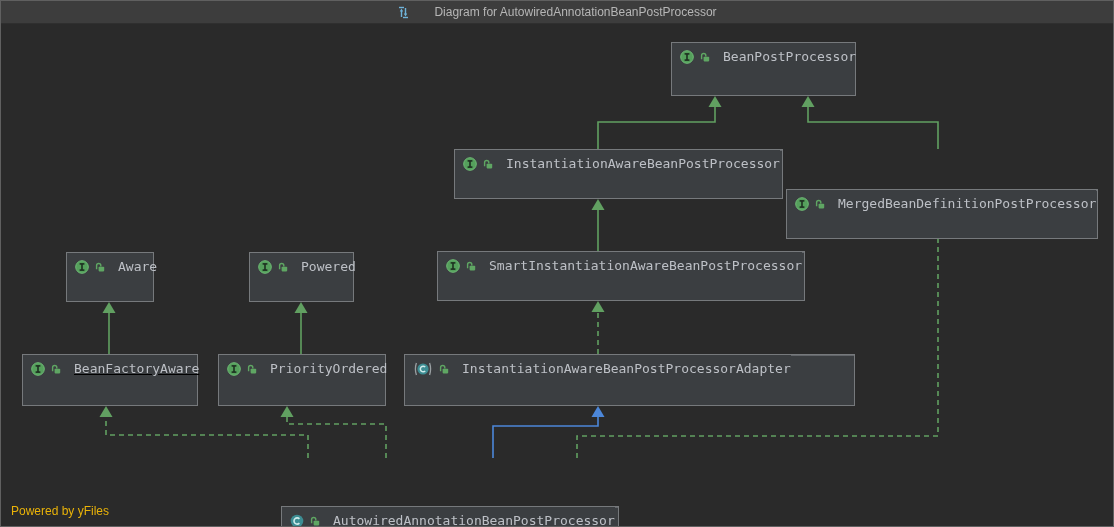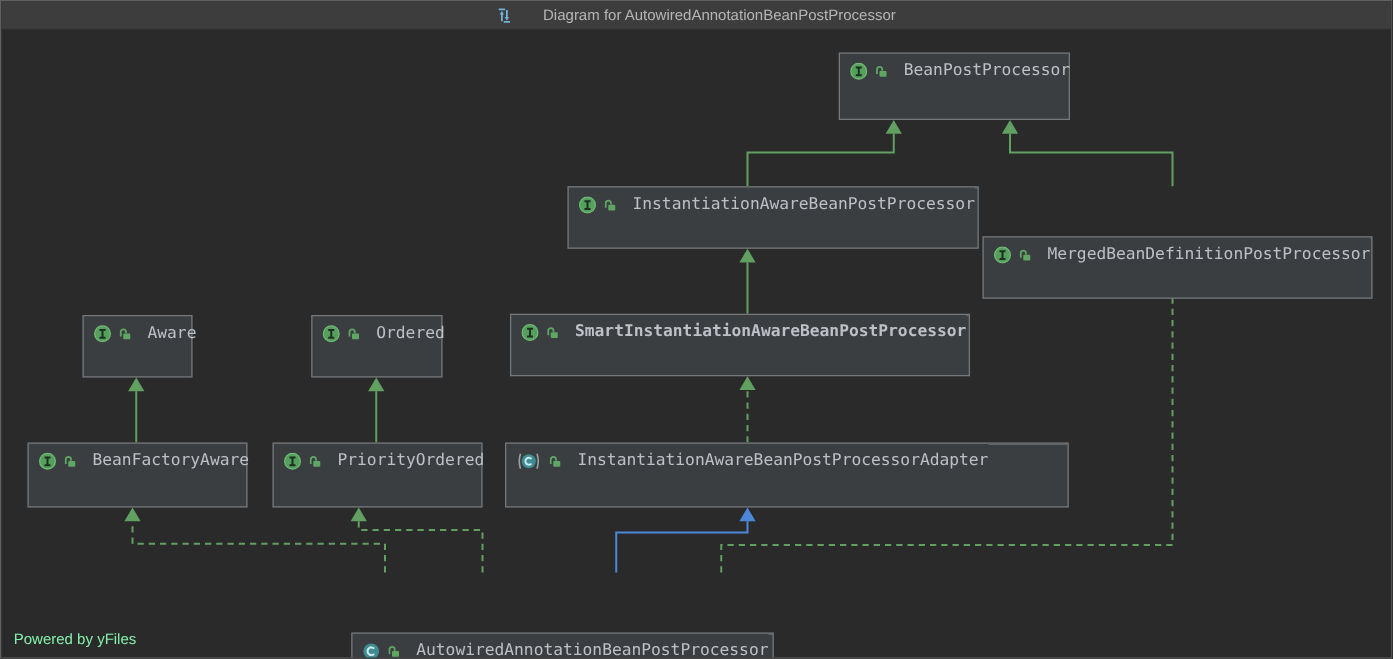--- a/index.html
+++ b/index.html
@@ -27,21 +27,21 @@
     padding-left:8px;gap:5px;
   }
   .node-label{
     font-family:"DejaVu Sans Mono","Liberation Mono",monospace;
     font-size:13px;color:#bdc0c6;margin-left:7px;white-space:nowrap;
   }
   .node-body{flex:1 1 auto;border-top:1px solid #63666a;}
   .icn{display:inline-flex;align-items:center;}
   .powered{
     position:absolute;left:10px;bottom:8px;
-    color:#86efac;font-size:12px;
+    color:#eab308;font-size:12px;
   }
 </style>
 </head>
 <body>
 
 <div class="window">
   <div class="titlebar">
     <span class="titlebar-icon">
       <svg width="13" height="13" viewBox="0 0 13 13">
         <g stroke="#6fb3d9" stroke-width="1.4" fill="#6fb3d9">
@@ -180,25 +180,25 @@
                   <line x1="4.6" y1="10.1" x2="9.4" y2="10.1"></line>
                 </g>
               </svg>
             </span>
             <span class="icn">
               <svg width="12" height="12" viewBox="0 0 12 12">
                 <path d="M2.6 8.2 V4.6 a2.1 2.1 0 0 1 4.2 0 V5.6" fill="none" stroke="#5fa663" stroke-width="1.4"></path>
                 <rect x="4.6" y="5.8" width="5.6" height="4.6" rx="0.8" fill="#5fa663"></rect>
               </svg>
             </span>
-            <span class="node-label">Ordered</span>
-          </div>
-          <div class="node-body"></div>
-        </div>
-        <div class="node" style="left: 407px; top: 227px; width: 368px; height: 50px; font-weight: bold;">
+            <span class="node-label">Powered</span>
+          </div>
+          <div class="node-body"></div>
+        </div>
+        <div class="node" style="left: 436px; top: 227px; width: 368px; height: 50px;">
           <div class="node-header">
             <span class="icn">
               <svg width="14" height="14" viewBox="0 0 14 14">
                 <circle cx="7" cy="7" r="6.3" fill="#55a05c" stroke="#6fbb76" stroke-width="1"></circle>
                 <g stroke="#1d2f20" stroke-width="1.6">
                   <line x1="4.6" y1="3.9" x2="9.4" y2="3.9"></line>
                   <line x1="7" y1="3.9" x2="7" y2="10.1"></line>
                   <line x1="4.6" y1="10.1" x2="9.4" y2="10.1"></line>
                 </g>
               </svg>
@@ -206,21 +206,21 @@
             <span class="icn">
               <svg width="12" height="12" viewBox="0 0 12 12">
                 <path d="M2.6 8.2 V4.6 a2.1 2.1 0 0 1 4.2 0 V5.6" fill="none" stroke="#5fa663" stroke-width="1.4"></path>
                 <rect x="4.6" y="5.8" width="5.6" height="4.6" rx="0.8" fill="#5fa663"></rect>
               </svg>
             </span>
             <span class="node-label">SmartInstantiationAwareBeanPostProcessor</span>
           </div>
           <div class="node-body"></div>
         </div>
-        <div class="node" style="left: 21px; top: 330px; width: 176px; height: 52px;">
+        <div class="node" style="left: 21px; top: 330px; width: 176px; height: 52px; text-decoration: underline;">
           <div class="node-header">
             <span class="icn">
               <svg width="14" height="14" viewBox="0 0 14 14">
                 <circle cx="7" cy="7" r="6.3" fill="#55a05c" stroke="#6fbb76" stroke-width="1"></circle>
                 <g stroke="#1d2f20" stroke-width="1.6">
                   <line x1="4.6" y1="3.9" x2="9.4" y2="3.9"></line>
                   <line x1="7" y1="3.9" x2="7" y2="10.1"></line>
                   <line x1="4.6" y1="10.1" x2="9.4" y2="10.1"></line>
                 </g>
               </svg>

